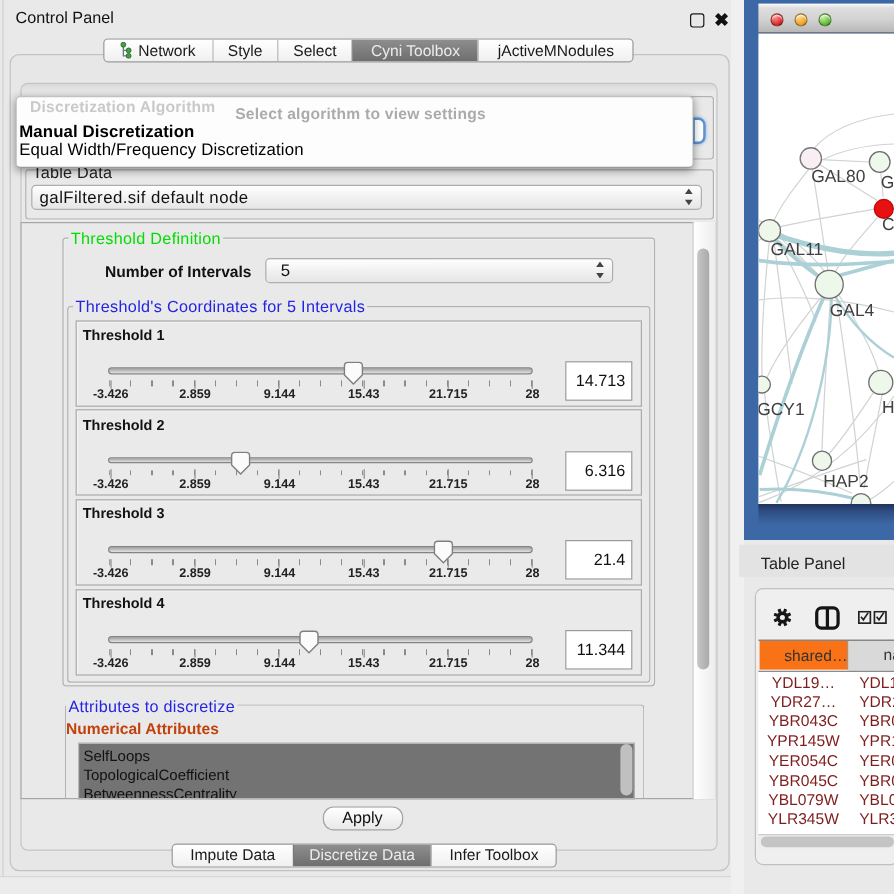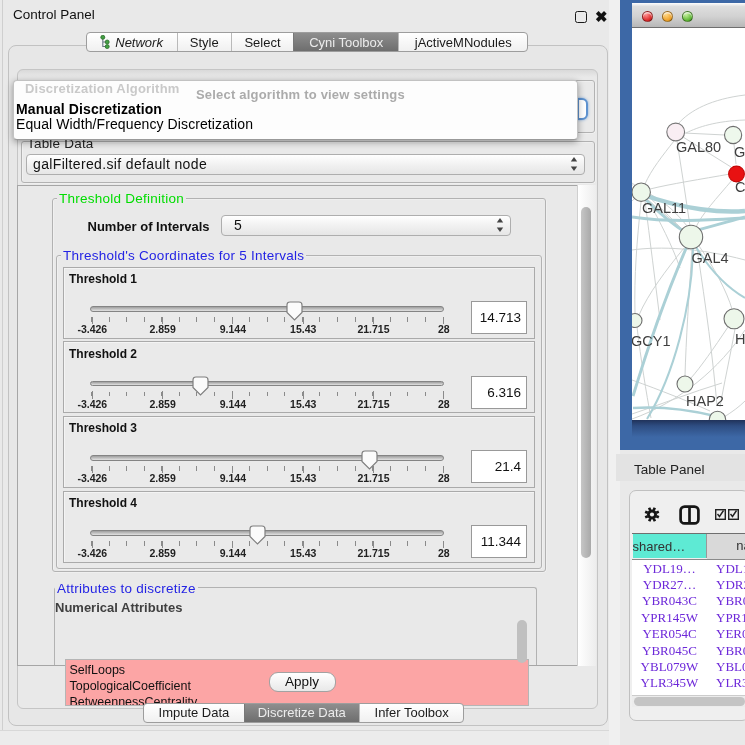--- a/index.html
+++ b/index.html
@@ -45,43 +45,43 @@
   .slabel{position:absolute;top:55.5px;font-size:10.5px;font-weight:bold;color:#222;transform:translateX(-50%);}
   .vbox{position:absolute;left:407.5px;top:33.6px;width:56px;height:33px;background:#ffffff;
         border:1px solid #999999;box-sizing:border-box;font-size:13.5px;color:#111;
         text-align:right;line-height:31px;padding-right:5px;}
   .thumb{position:absolute;top:33.5px;width:17px;height:20px;}
   
   #apply{left:268.5px;top:672px;width:67px;height:19.5px;border:1px solid #a2a2a2;border-radius:9px;
          background:linear-gradient(#ffffff,#e8e8e8);font-size:13.5px;color:#111;
          text-align:center;line-height:18px;box-sizing:border-box;}
   
-  #attrlist{left:65px;top:618.5px;width:464px;height:47px;background:#fca5a5;border:1px solid #b5b5b5;
-            box-sizing:border-box;overflow:hidden;font-size:12.5px;color:#111;margin-top:40px;}
+  #attrlist{left:65px;top:618.5px;width:464px;height:47px;background:#737373;border:1px solid #b5b5b5;
+            box-sizing:border-box;overflow:hidden;font-size:12.5px;color:#111;}
   #attrlist div{padding-left:3.5px;height:16.4px;line-height:16.4px;}
   #attrlist div:first-child{margin-top:2px;}
   
   #gap{left:608.5px;top:0;width:11.3px;height:745px;background:#f0f0f0;}
   #netwin{left:620px;top:0;width:125px;height:450px;background:#3d68a6;}
   #nettitle{left:632px;top:3px;width:113px;height:25px;
             background:linear-gradient(#fdfdfd,#dedede 15%,#d2d2d2 55%,#b7b7b7);border-bottom:1px solid #6f6f6f;box-sizing:border-box;}
   .tl{position:absolute;top:11px;width:11px;height:11px;border-radius:50%;border:0.8px solid rgba(0,0,0,0.35);box-sizing:border-box;box-shadow:inset 0 1.5px 1px rgba(255,255,255,0.75);}
   #canvas{left:632px;top:28px;width:113px;height:392px;background:#ffffff;}
   #canvline{left:632px;top:420px;width:113px;height:17px;background:linear-gradient(#20325a,#2e4d82 35%,#3d68a6 100%);}
   #tpbar{left:616px;top:454px;width:129px;height:27px;background:#e3e3e3;}
   #tpbar span{position:absolute;left:18px;top:7.5px;font-size:13.5px;color:#222;}
   #tablebox{left:629px;top:490px;width:120px;height:231px;background:#efefef;
             border:1px solid #c0c0c0;border-radius:7px;box-sizing:border-box;}
-  #thead1{left:632.5px;top:534px;width:74.8px;height:24px;background:#5eead4;border-right:1px solid #999;
-          box-sizing:border-box;text-align:left;font-size:13px;color:#333;line-height:25px;}
+  #thead1{left:632.5px;top:534px;width:74.8px;height:24px;background:#f97316;border-right:1px solid #999;
+          box-sizing:border-box;text-align:right;font-size:13px;color:#333;line-height:25px;}
   #thead2{left:707.3px;top:534px;width:37.7px;height:24.5px;background:#d9d9d9;font-size:13px;color:#333;}
   #theadtop{left:632px;top:532.8px;width:113px;height:1.4px;background:#6f6f6f;}
   #theadbot{left:632px;top:558.5px;width:113px;height:1px;background:#8a8a8a;}
   #trows{left:632px;top:560px;width:113px;height:135px;background:#ffffff;overflow:hidden;}
-  .trow{position:absolute;width:113px;height:16.4px;font-size:13px;color:#6d28d9;font-family:Liberation Serif, serif;}
+  .trow{position:absolute;width:113px;height:16.4px;font-size:13px;color:#7f1d1d;}
   .c1{position:absolute;left:0;width:75px;text-align:center;}
   .c2{position:absolute;left:84px;}
   #hscroll{left:632px;top:695px;width:113px;height:12px;background:#ececec;border-top:1px solid #cccccc;box-sizing:border-box;}
   #hthumb{left:634px;top:696.5px;width:111px;height:9px;border-radius:5px;background:#c4c4c4;}
   
   #popup{left:13px;top:80px;width:565px;height:60px;background:#fdfdfd;border-radius:4px;
          box-shadow:0 2px 7px rgba(0,0,0,0.38);border:1px solid #c2c2c2;border-bottom:1px solid #999999;box-sizing:border-box;}
   
   #vscroll{left:577px;top:185px;width:18.5px;height:480.8px;background:linear-gradient(to right,#ffffff,#ededed);
            border-left:1px solid #cfcfcf;box-sizing:border-box;}
@@ -94,21 +94,21 @@
 <div class="abs" style="left:1.5px;top:0;width:1px;height:745px;background:#cfcfcf;"></div>
 <div class="abs" style="left:0;top:729.5px;width:616px;height:15.5px;background:#ececec;border-top:1px solid #d8d8d8;box-sizing:border-box;"></div>
 <div class="abs" id="title">Control Panel</div>
 <div class="abs" id="winsq"></div>
 <div class="abs" id="winx">✖</div>
 
 <div class="abs" id="panelA"></div>
 <div class="abs" id="panelB"></div>
 
 <div class="abs segbar" id="toptabs">
-  <div class="seg" style="width:90px;font-style:italic;">
+  <div class="seg" style="width:90px;">
     <svg width="10" height="14" viewBox="0 0 10 14" style="margin-right:5px;">
       <path d="M2.8 3 V12 M2.8 7 H7 M2.8 11.5 H7" stroke="#6a7585" stroke-width="1.1" fill="none"></path>
       <circle cx="2.8" cy="2.3" r="2" fill="#44a044" stroke="#2c6e2c" stroke-width="0.8"></circle>
       <circle cx="7.2" cy="7" r="2" fill="#44a044" stroke="#2c6e2c" stroke-width="0.8"></circle>
       <circle cx="7.2" cy="11.6" r="2" fill="#44a044" stroke="#2c6e2c" stroke-width="0.8"></circle>
     </svg>
     Network</div>
   <div class="seg" style="width:54.4px;">Style</div>
   <div class="seg" style="width:62px;">Select</div>
   <div class="seg dark" style="width:105.5px;">Cyni Toolbox</div>
@@ -225,21 +225,21 @@
     <span class="slabel" style="left:310px;">21.715</span>
     <span class="slabel" style="left:380.3px;">28</span>
   <svg class="thumb" style="left:185px;" viewBox="0 0 17 20">
       <path d="M1 4 Q1 1 4 1 L13 1 Q16 1 16 4 L16 11.5 L8.5 19 L1 11.5 Z" fill="#fbfbfb" stroke="#7f7f7f" stroke-width="1.2"></path>
     </svg>
   <div class="vbox">11.344</div>
 </div>
 
 <div class="abs" style="left:53.5px;top:587px;width:483.5px;height:78px;border:1px solid #b2b2b2;border-bottom:none;border-radius:3px 3px 0 0;box-sizing:border-box;"></div>
 <div class="abs gtitle" style="left:55px;top:580.5px;color:#2424e4;">Attributes to discretize</div>
-<div class="abs" style="left:55px;top:600px;font-size:13px;font-weight:bold;color:#404040;">Numerical Attributes</div>
+<div class="abs" style="left:55px;top:600px;font-size:13px;font-weight:bold;color:#c2410c;">Numerical Attributes</div>
 <div class="abs" id="attrlist">
   <div>SelfLoops</div>
   <div>TopologicalCoefficient</div>
   <div>BetweennessCentrality</div>
 </div>
 <div class="abs" style="left:516.5px;top:620px;width:10px;height:43px;border-radius:5px;background:#c0c0c0;"></div>
 <div class="abs" id="vscroll"></div>
 <div class="abs" id="vthumb"></div>
 
 <div class="abs" id="apply">Apply</div>

